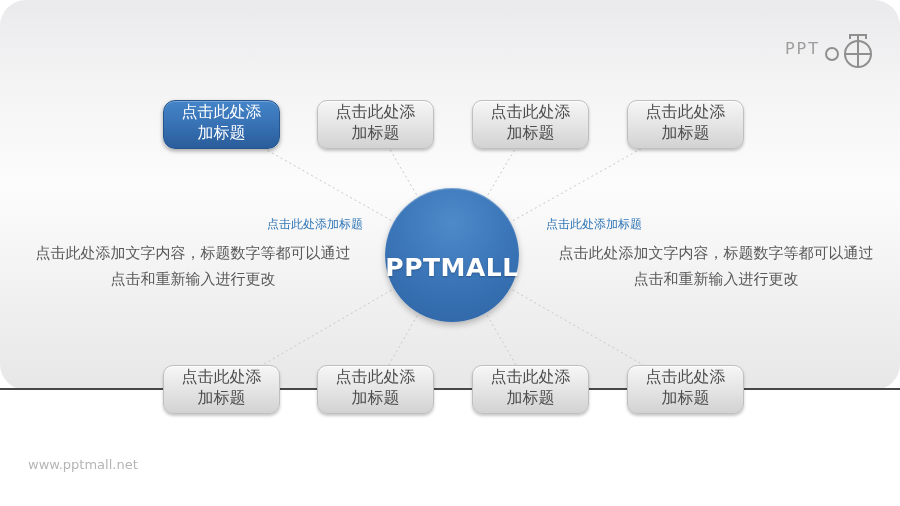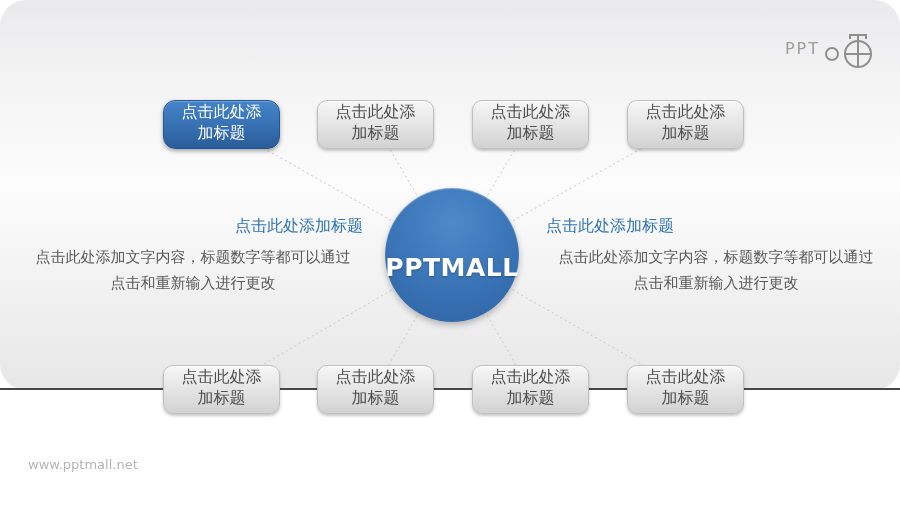--- a/index.html
+++ b/index.html
@@ -53,21 +53,21 @@
   }
   .hub .hub-label{
     color:#ffffff;font-size:25px;font-weight:bold;letter-spacing:0.5px;
     text-shadow:0 1px 2px rgba(0,0,0,0.25);
     margin-top:24px;
   }
   
   .panel{position:absolute;top:216px;width:340px;z-index:2;}
   .panel.left{left:23px;text-align:right;}
   .panel.right{left:546px;text-align:left;}
-  .panel .panel-title{font-size:16px;color:#2e74b5;margin-bottom:7px;cursor:pointer;}
+  .panel .panel-title{font-size:12px;color:#2e74b5;margin-bottom:7px;cursor:pointer;}
   .panel .panel-body{font-size:15px;color:#595959;line-height:26px;cursor:pointer;text-align:center;}
   
   .watermark{position:absolute;left:28px;top:457px;font-size:13px;color:#b5b5b5;z-index:2;}
 </style>
 </head>
 <body>
 
 <div class="slide">
 
   <svg class="connectors" width="900" height="506">

